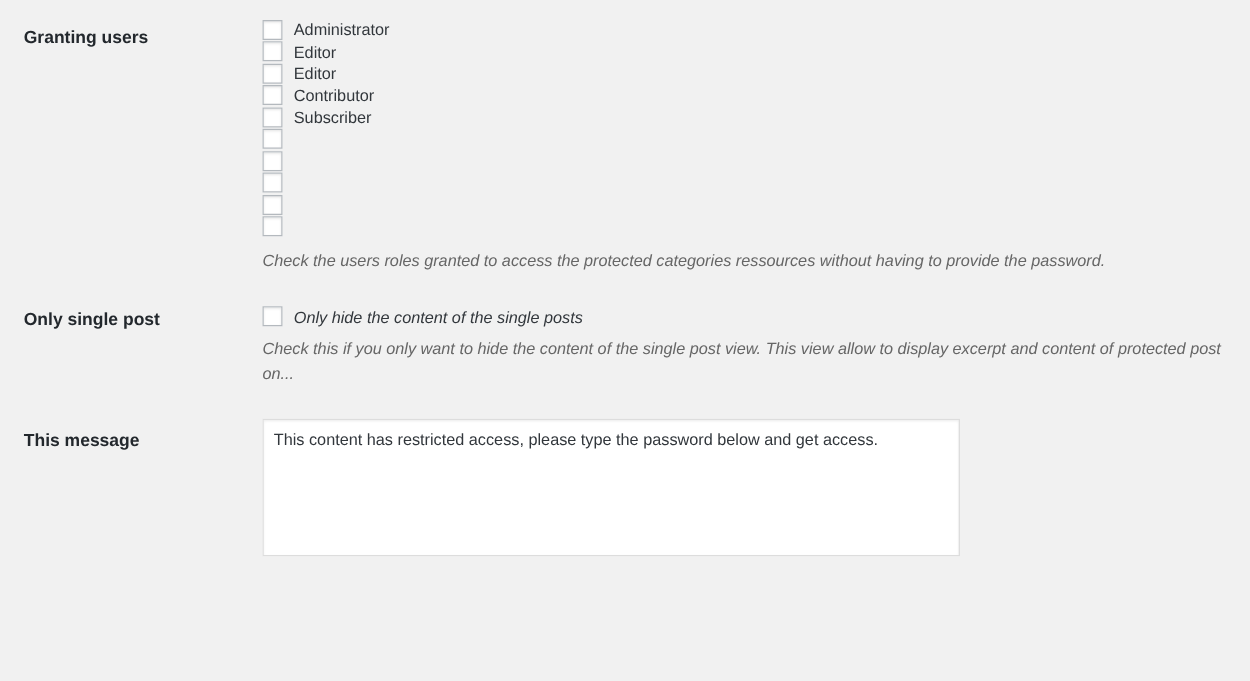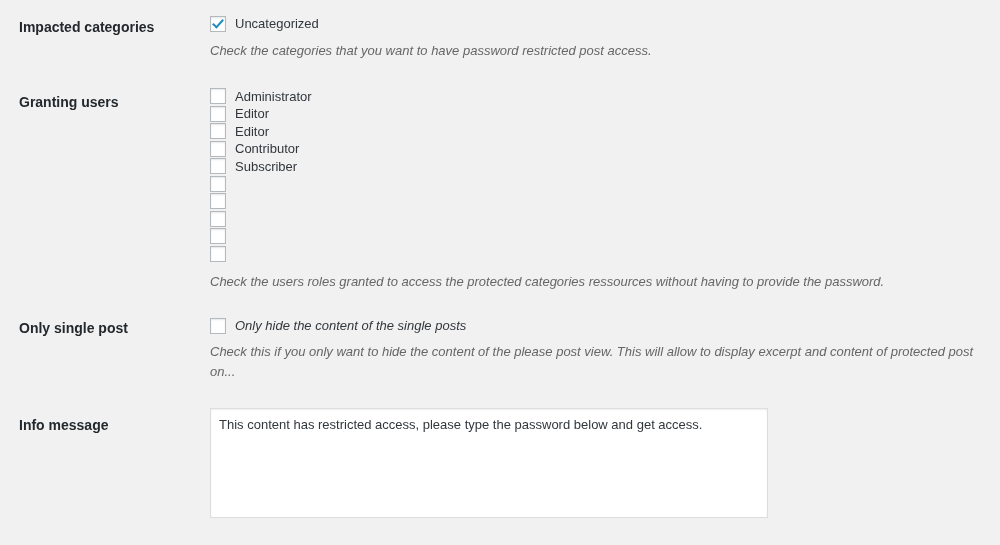--- a/index.html
+++ b/index.html
@@ -140,34 +140,20 @@
     outline: none;
   }
 </style>
 </head>
 <body>
 
 <table class="form-table">
   <tbody>
 
 
-    <tr>
-      <td class="row-label" style="padding-top:18px;">
-        <span class="label-text">Impacted categories</span>
-      </td>
-      <td class="row-field" style="padding-top:15px;padding-bottom:12px;">
-        <div class="cb-list">
-          <label class="cb-line">
-            <span class="cb checked"></span>
-            <span class="cb-text">Uncategorized</span>
-          </label>
-        </div>
-        <div class="description">Check the categories that you want to have password restricted post access.</div>
-      </td>
-    </tr>
 
     <tr>
       <td class="row-label" style="padding-top:20px;">
         <span class="label-text">Granting users</span>
       </td>
       <td class="row-field" style="padding-top:15px;padding-bottom:10px;">
         <div class="cb-list">
           <label class="cb-line">
             <span class="cb"></span>
             <span class="cb-text">Administrator</span>
@@ -215,27 +201,27 @@
 
     <tr>
       <td class="row-label" style="padding-top:17px;">
         <span class="label-text">Only single post</span>
       </td>
       <td class="row-field" style="padding-top:14px;padding-bottom:12px;">
         <label class="cb-line single-post-line">
           <span class="cb"></span>
           <span class="cb-text">Only hide the content of the single posts</span>
         </label>
-        <div class="description nowrap-clip" style="margin-top:6px;">Check this if you only want to hide the content of the please post view. This will allow to display excerpt and content of protected post on...</div>
+        <div class="description nowrap-clip" style="margin-top:6px;">Check this if you only want to hide the content of the single post view. This view allow to display excerpt and content of protected post on...</div>
       </td>
     </tr>
 
     <tr>
       <td class="row-label" style="padding-top:22px;">
-        <span class="label-text">Info message</span>
+        <span class="label-text">This message</span>
       </td>
       <td class="row-field" style="padding-top:14px;padding-bottom:0;">
         <textarea class="info-textarea" style="">This content has restricted access, please type the password below and get access.</textarea>
       </td>
     </tr>
 
   </tbody>
 </table>
 
 </body></html>

